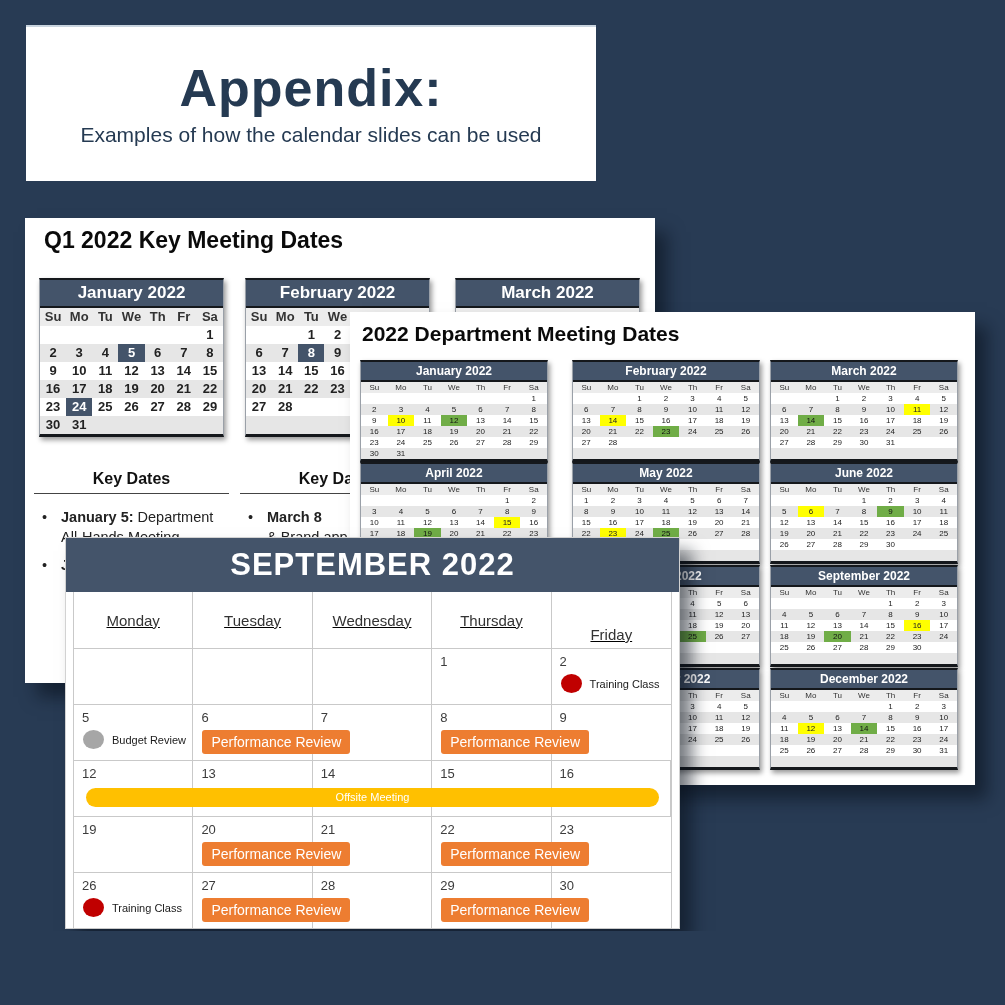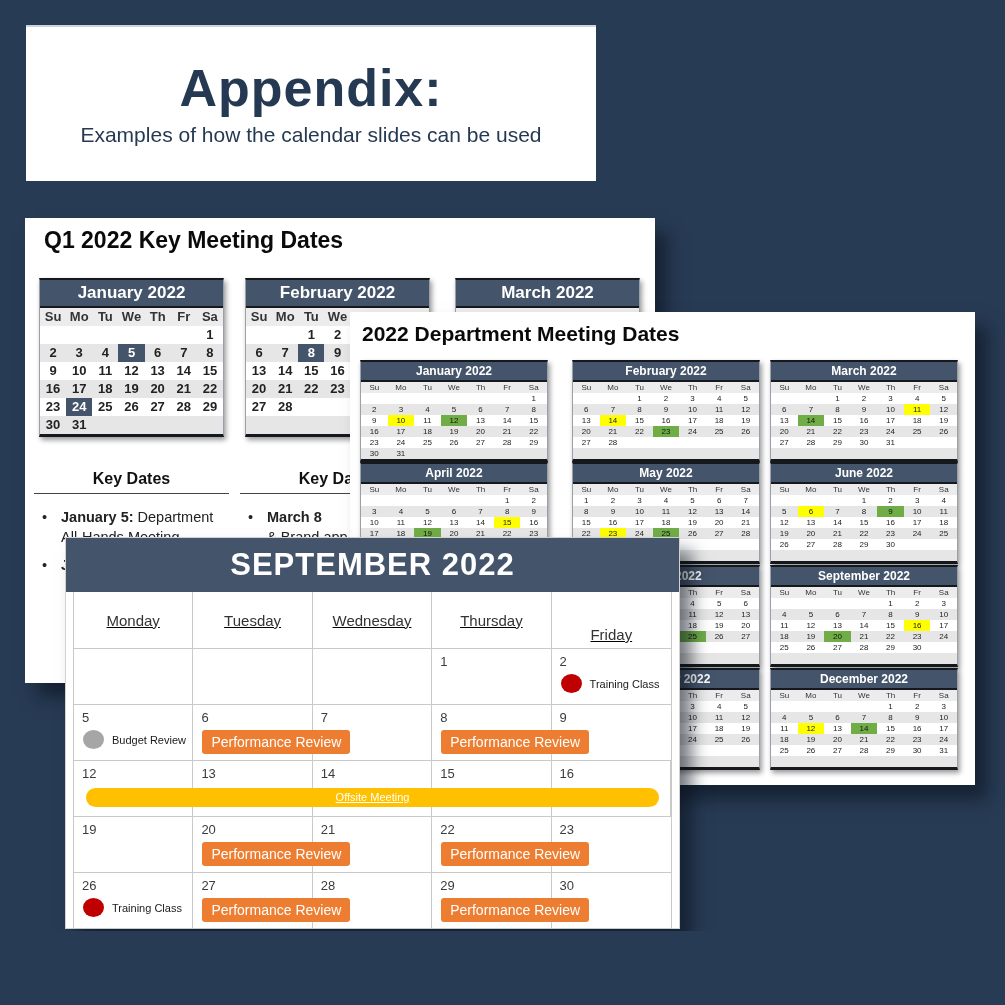--- a/index.html
+++ b/index.html
@@ -1160,21 +1160,21 @@
             </div>
             <div class="sept-cell">
               <div class="sept-day">14</div>
             </div>
             <div class="sept-cell">
               <div class="sept-day">15</div>
             </div>
             <div class="sept-cell">
               <div class="sept-day">16</div>
             </div>
-            <div class="span-bar" style="background: rgb(255, 192, 0); text-decoration: underline;">Offsite Meeting</div>
+            <div class="span-bar" style="background: rgb(255, 192, 0);">Offsite Meeting</div>
           </div>
           <div class="sept-week">
             <div class="sept-cell">
               <div class="sept-day">19</div>
             </div>
             <div class="sept-cell">
               <div class="sept-day">20</div>
               <div class="sept-event">
                 <span class="badge" style="background: rgb(237, 125, 49);">Performance Review</span>
               </div>

